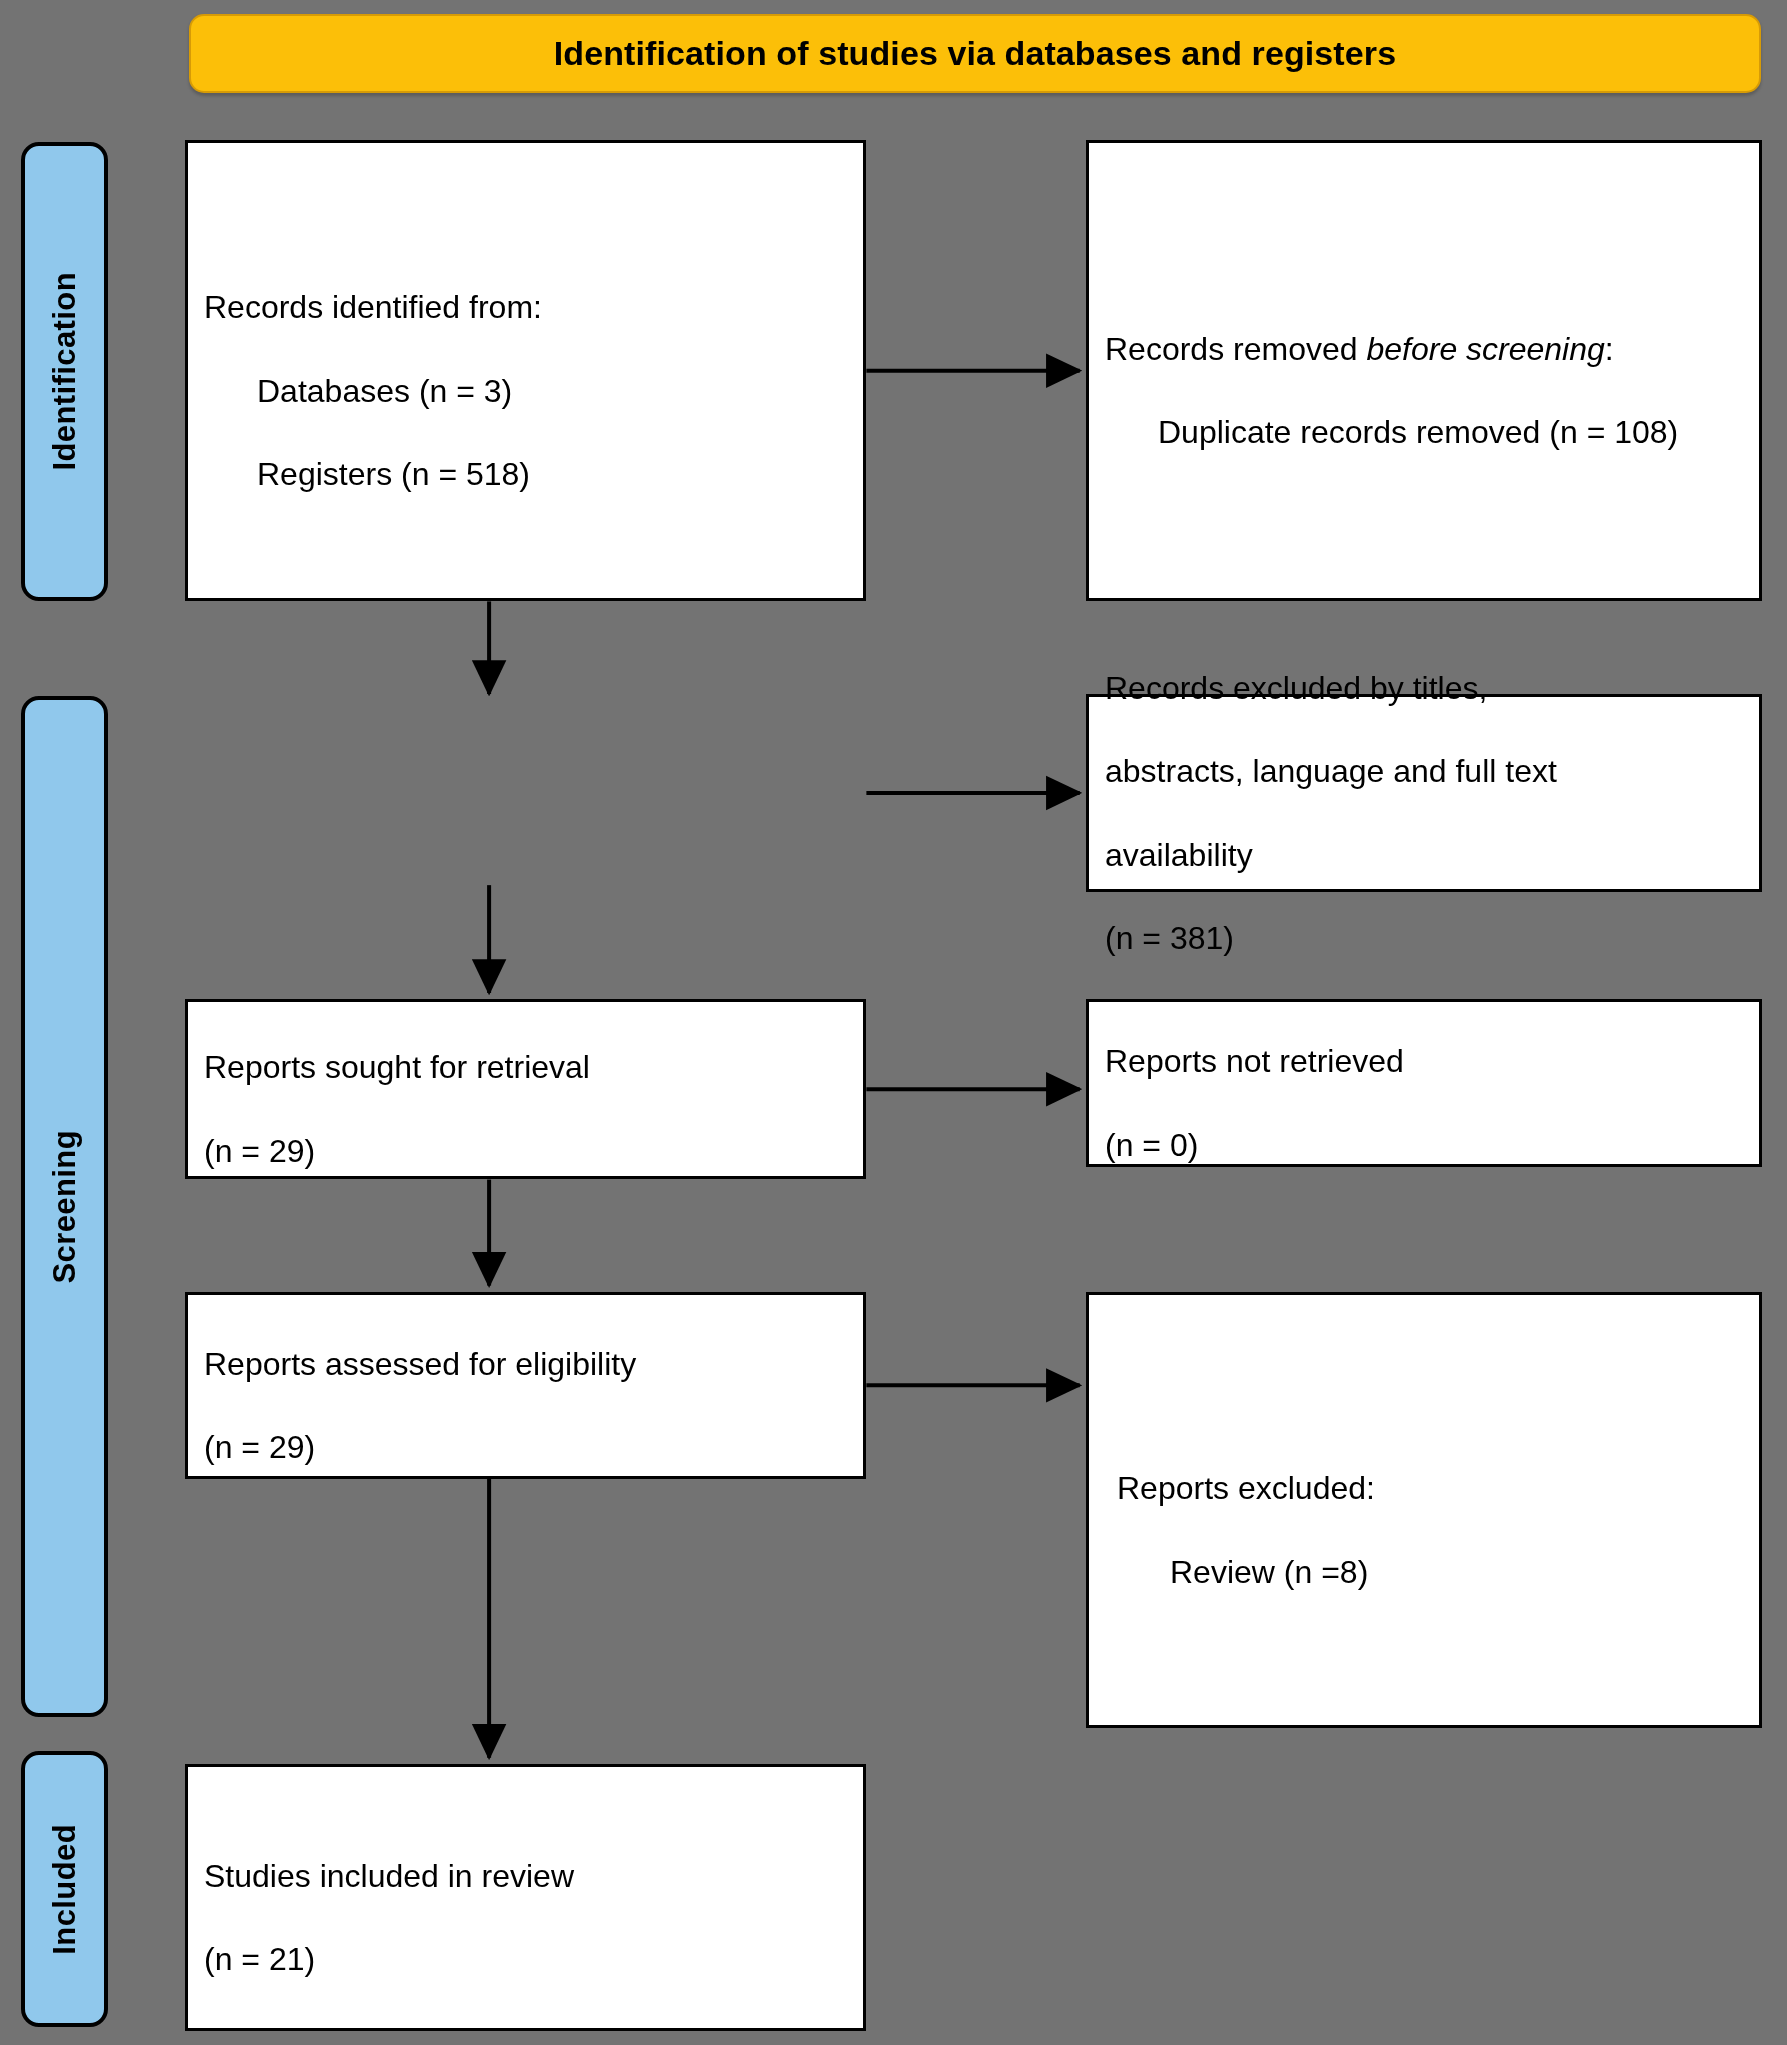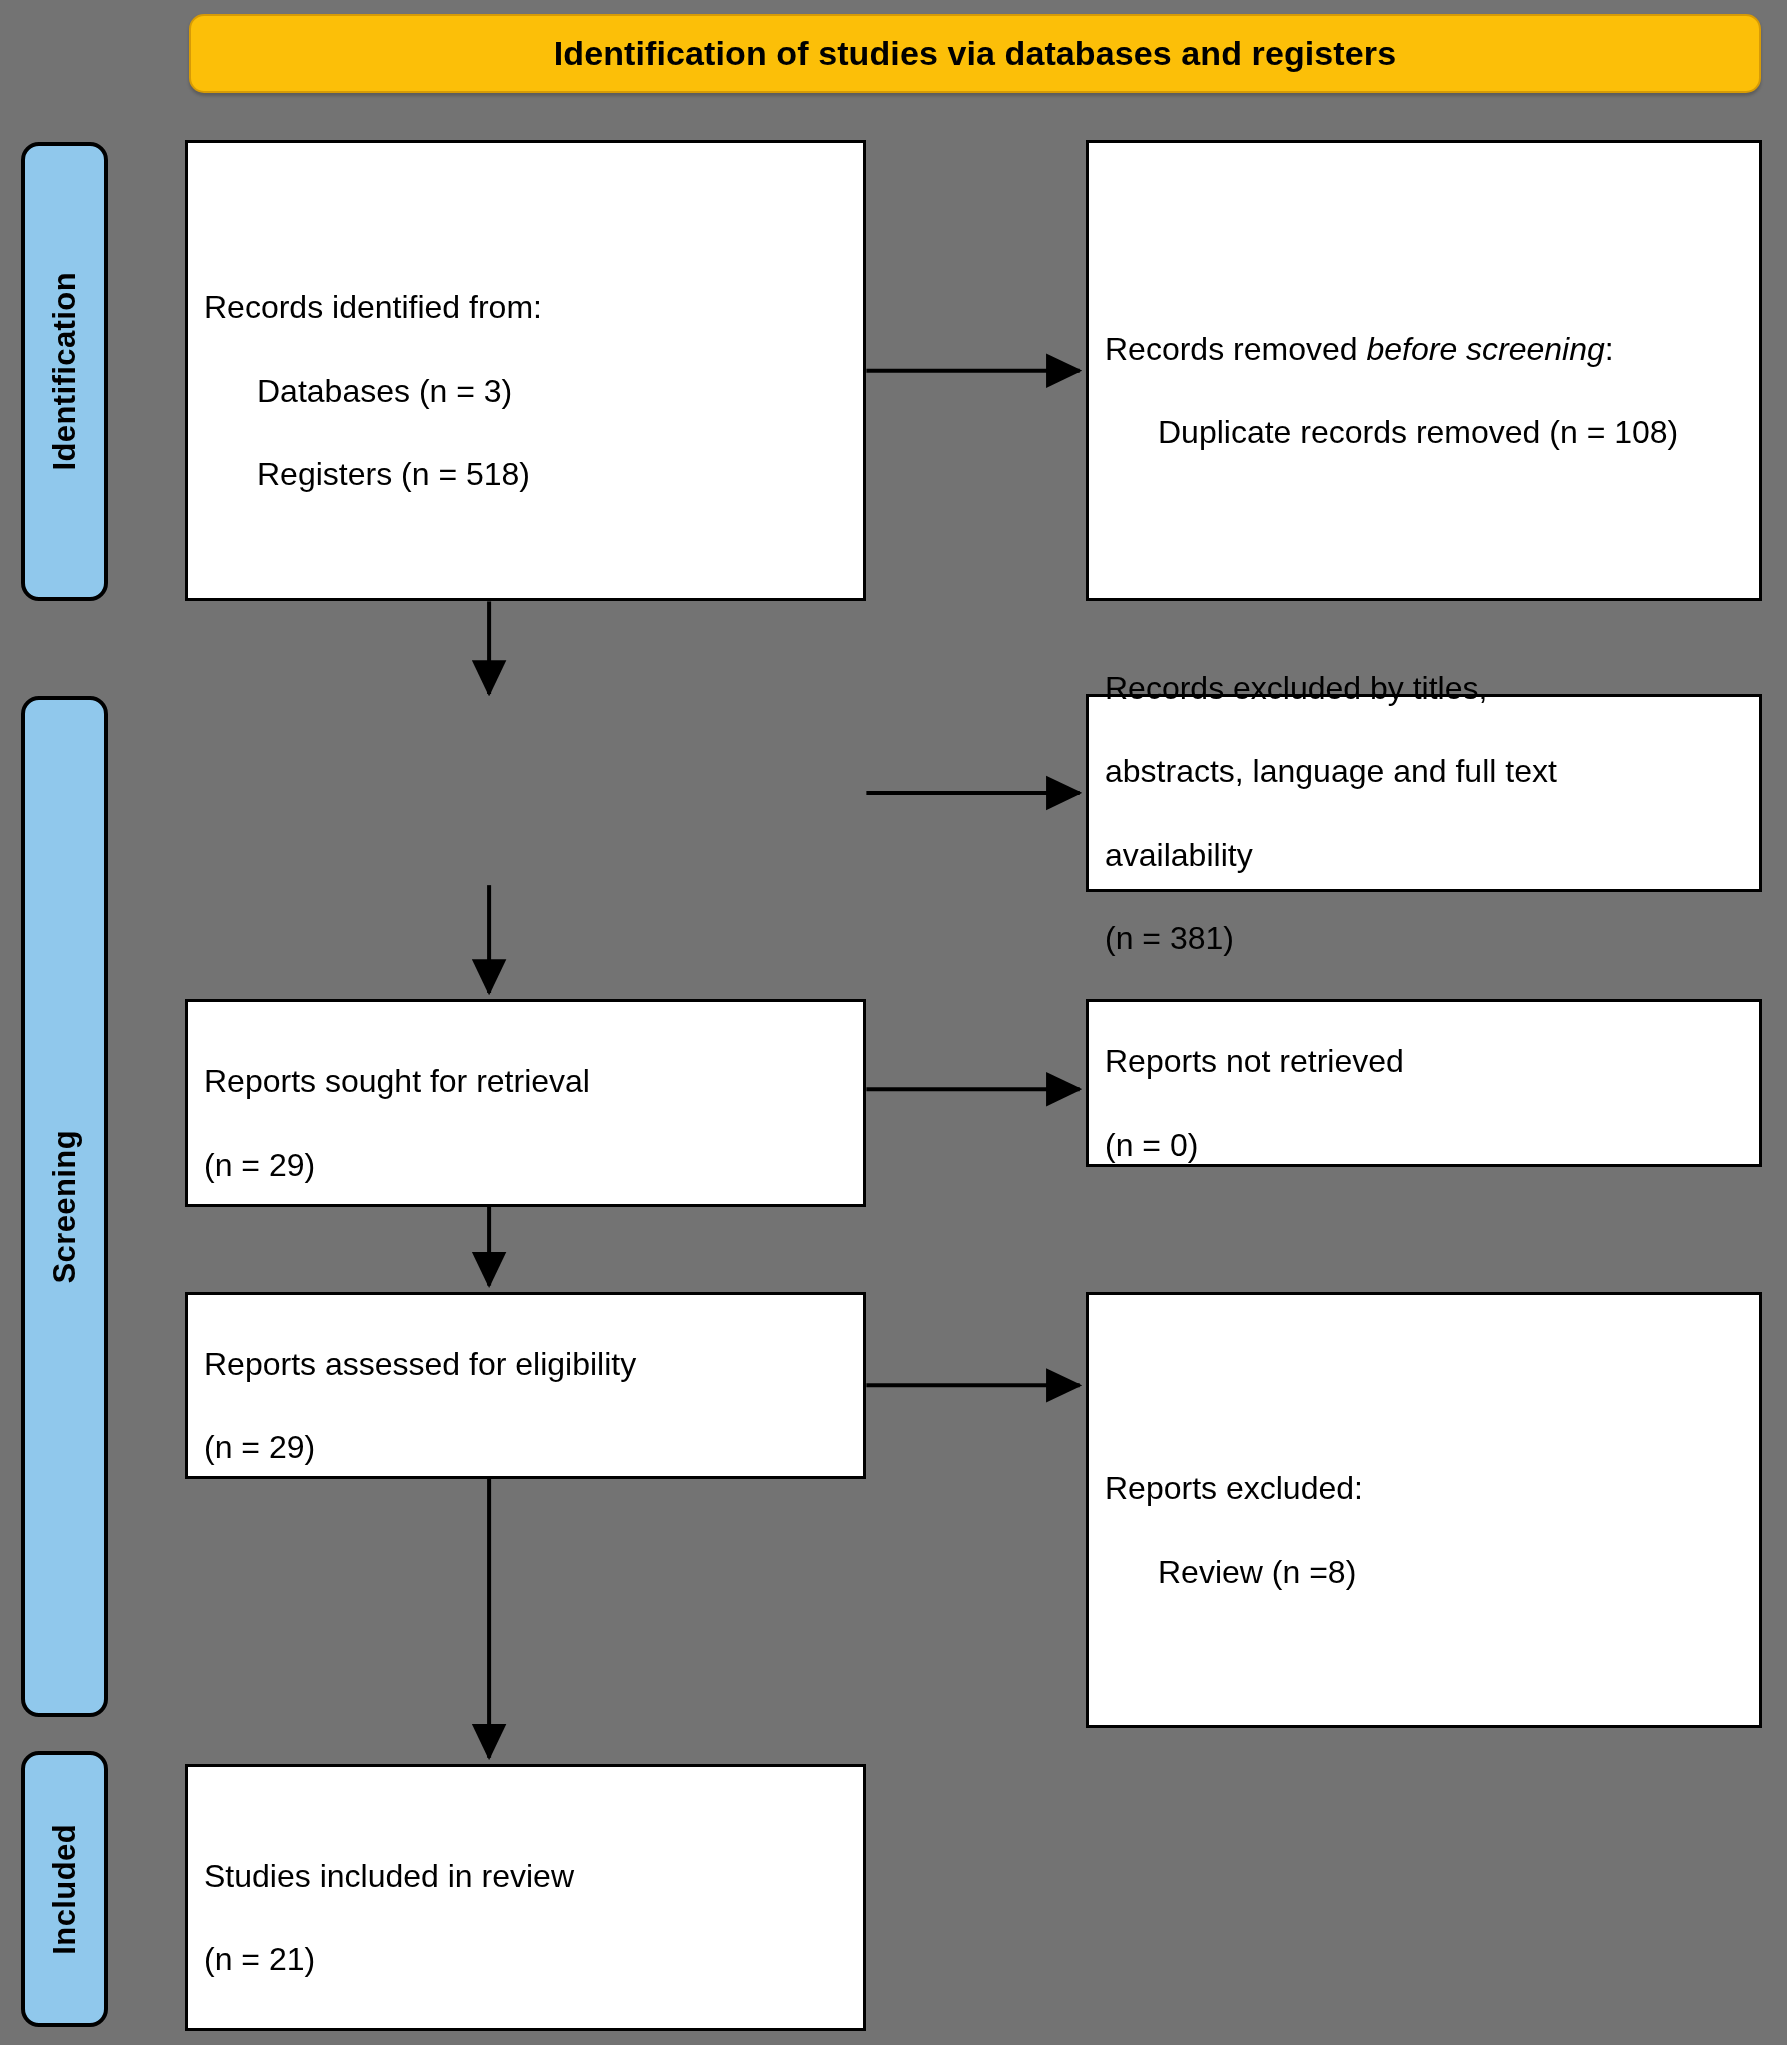--- a/index.html
+++ b/index.html
@@ -89,29 +89,29 @@
     width: 100%;
     box-sizing: border-box;
     white-space: pre-line;
   }
   .box-text .indent { display: inline-block; width: 53px; }
   .box-text em { }
 
   
   #box-identified      { left: 185px; top: 140px;  width: 681px; height: 461px; }
   #box-screened        { left: 185px; top: 700px; width: 681px; height: 185px;  }
-  #box-sought          { left: 185px; top: 999px; width: 681px; height: 208px;  }
+  #box-sought          { left: 185px; top: 999px; width: 681px; height: 180px;  }
   #box-assessed        { left: 185px; top: 1292px; width: 681px; height: 187px;  }
   #box-included        { left: 185px; top: 1764px; width: 681px; height: 267px;  }
 
   
   #box-removed         { left: 1086px; top: 140px;  width: 676px; height: 461px; }
   #box-rec-excluded    { left: 1086px; top: 694px; width: 676px; height: 198px;  }
   #box-not-retrieved   { left: 1086px; top: 999px; width: 676px; height: 168px; justify-content: flex-end;  }
-  #box-rep-excluded    { left: 1086px; top: 1292px; width: 676px; height: 436px;  }
+  #box-rep-excluded    { left: 1086px; top: 1292px; width: 676px; height: 436px; padding-left: 12px;  }
 
   
   #connectors {
     position: absolute;
     left: 0;
     top: 0;
     width: 1788px;
     height: 2046px;
     pointer-events: none;
   }

